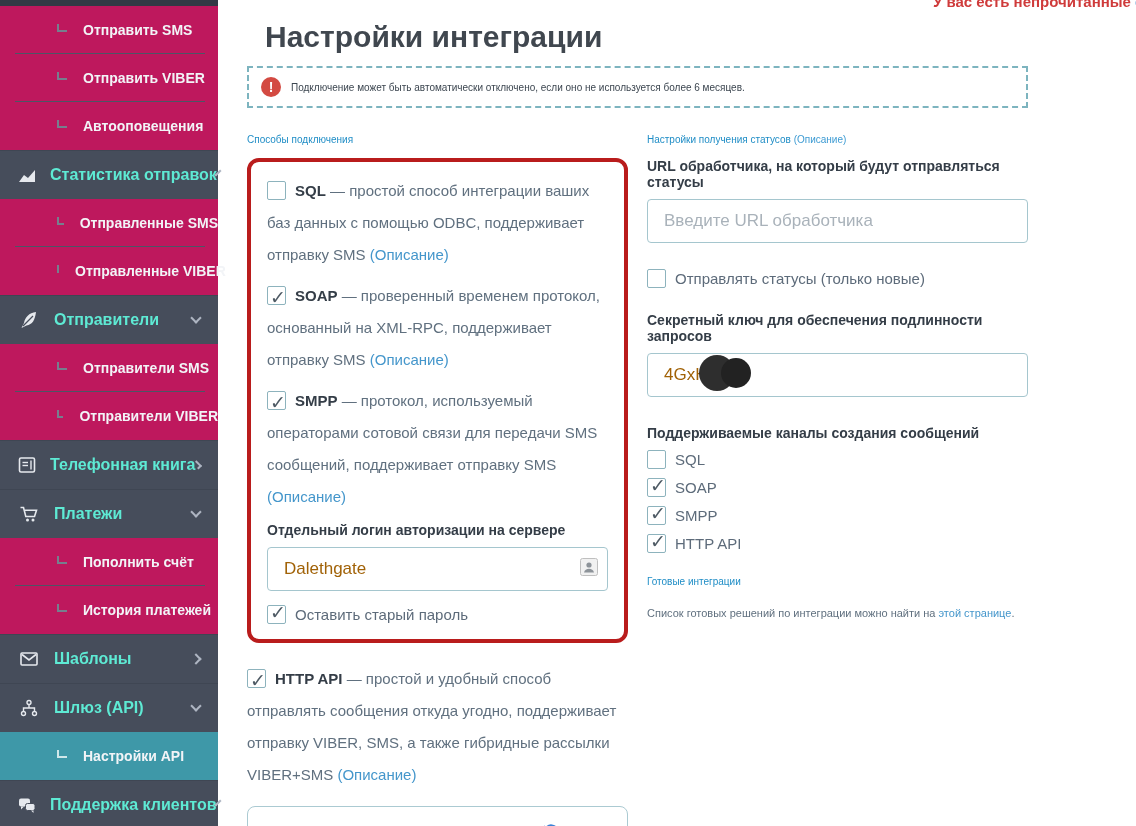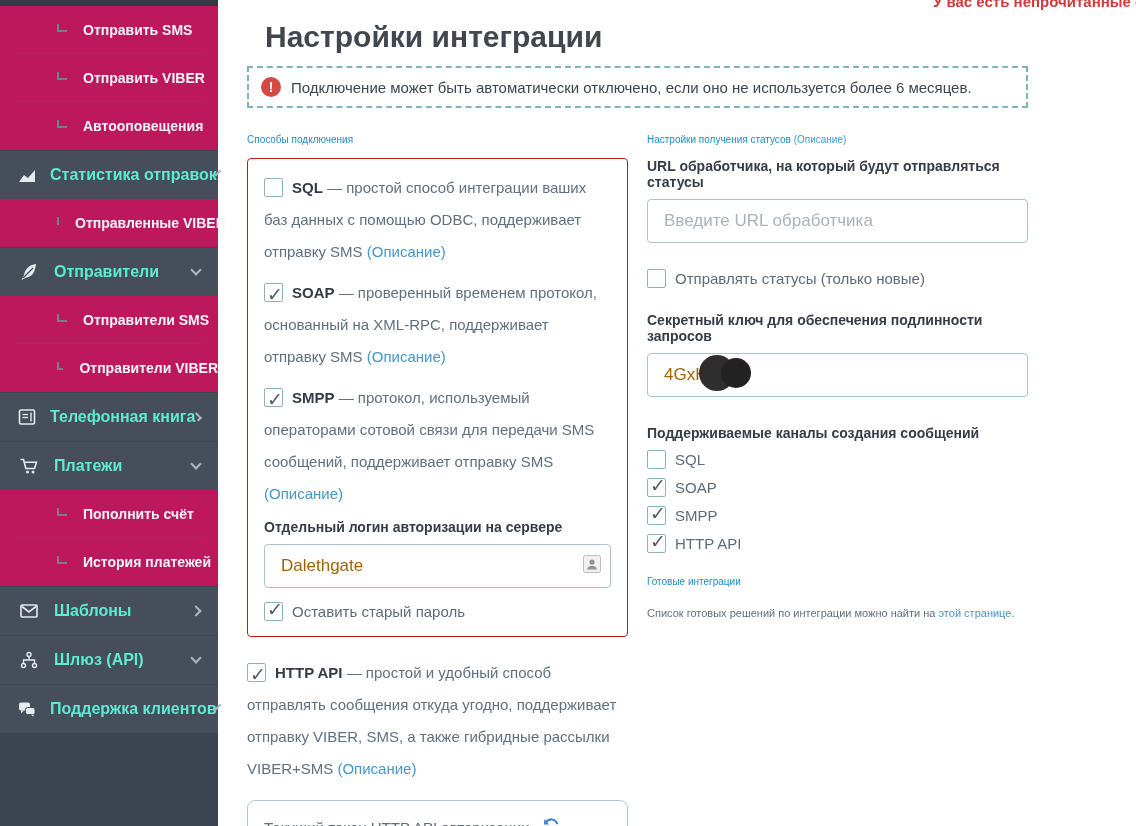--- a/index.html
+++ b/index.html
@@ -31,32 +31,32 @@
   .chev.down { transform:rotate(45deg); margin-top:-4px; }
   .chev.right { transform:rotate(-45deg); }
 
   
   .content { flex:1; position:relative; padding:0 0 0 29px; }
   .notice { position:absolute; top:-7px; left:715px; white-space:nowrap;
             font-size:15px; font-weight:bold; }
   .notice .nred { color:#cf3b3b; } .notice .nlink { color:#2a7fc9; }
   h1.title { margin:20px 0 12px 18px; font-size:30px; font-weight:bold; color:#40474f; }
   .alert { width:781px; border:2px dashed #7db4bf; padding:9px 12px; display:flex;
-           align-items:center; font-size:15px; color:#3c4650; margin-bottom:26px; }
+           align-items:center; font-size:10px; color:#3c4650; margin-bottom:26px; }
   .alert-ic { width:20px; min-width:20px; height:20px; border-radius:50%; background:#d34a42;
            color:#fff; font-weight:bold; font-size:14px; line-height:20px; text-align:center;
            margin-right:10px; }
   .alert-ic::after { content:"!"; }
 
   .columns { display:flex; gap:19px; }
   .col { width:381px; }
   h2.sect { font-size:10px; font-weight:normal; color:#1f8dc6; margin-bottom:13px; }
   h2.sect .hlink { color:#3d9bd3; }
 
-  .panel { border:1px solid #b91c1c; border-radius:4px; padding:13px 16px 15px 16px; }
+  .panel { border:4px solid #b91c1c; border-radius:12px; padding:13px 16px 15px 16px; }
   .method { font-size:15px; line-height:32px; color:#60707f; margin-bottom:9px; }
   .mname { font-weight:bold; color:#343d47; }
   .dlink { color:#4496cb; cursor:pointer; }
   .cb { width:19px; height:19px; border:1px solid #8db3bd; border-radius:2px; background:#fff;
         display:inline-block; vertical-align:-4px; margin-right:9px; position:relative;
         cursor:pointer; }
   .cb .tick { display:none; }
   .cb.checked .tick { display:block; position:absolute; left:2px; top:-5px; font-size:19px;
         color:#4e5a64; font-weight:bold; }
   .lbl { font-size:14px; font-weight:bold; color:#343d47; margin:4px 0 9px 0; }
@@ -112,20 +112,24 @@
     <div class="nav-section">
       <span class="nav-ic">
         <svg viewBox="0 0 20 20">
             <polygon points="2,17 7,10 11,13 18,5 18,17" fill="#e6e9ee"></polygon>
           </svg>
       </span>
       <span class="nav-label">Статистика отправок</span>
       <span class="chev down"></span>
     </div>
 
+    <div class="nav-sub divided">
+      <span class="corner"></span>
+      <span class="nav-label">Отправленные SMS</span>
+    </div>
     <div class="nav-sub">
       <span class="corner"></span>
       <span class="nav-label">Отправленные VIBER</span>
     </div>
 
     <div class="nav-section">
       <span class="nav-ic">
         <svg viewBox="0 0 20 20">
             <path d="M17 2c-7 1-11 5-12 11l-2.5 5 5-2.5C13.5 14.5 16 10 17 2z" fill="#e6e9ee"></path>
             <path d="M4 16 L14 6" stroke="#464d5b" stroke-width="1.2" fill="none"></path>
@@ -195,20 +199,24 @@
             <circle cx="10" cy="4.5" r="2" fill="none" stroke="#e6e9ee" stroke-width="1.4"></circle>
             <circle cx="4.5" cy="15.5" r="2" fill="none" stroke="#e6e9ee" stroke-width="1.4"></circle>
             <circle cx="15.5" cy="15.5" r="2" fill="none" stroke="#e6e9ee" stroke-width="1.4"></circle>
             <path d="M10 6.5v3.5M10 10H4.5v3M10 10h5.5v3" fill="none" stroke="#e6e9ee" stroke-width="1.4"></path>
           </svg>
       </span>
       <span class="nav-label">Шлюз (API)</span>
       <span class="chev down"></span>
     </div>
 
+    <div class="nav-sub active">
+      <span class="corner"></span>
+      <span class="nav-label">Настройки API</span>
+    </div>
 
     <div class="nav-section">
       <span class="nav-ic">
         <svg viewBox="0 0 20 20">
             <rect x="2" y="3.5" width="11" height="8" rx="2" fill="#e6e9ee"></rect>
             <path d="M4 11.5 L4 14.5 L7 11.5z" fill="#e6e9ee"></path>
             <rect x="8.5" y="8.5" width="9.5" height="7" rx="2" fill="#e6e9ee" stroke="#464d5b" stroke-width="1"></rect>
             <path d="M16.5 15.5 L16.5 18 L14 15.5z" fill="#e6e9ee"></path>
           </svg>
       </span>

